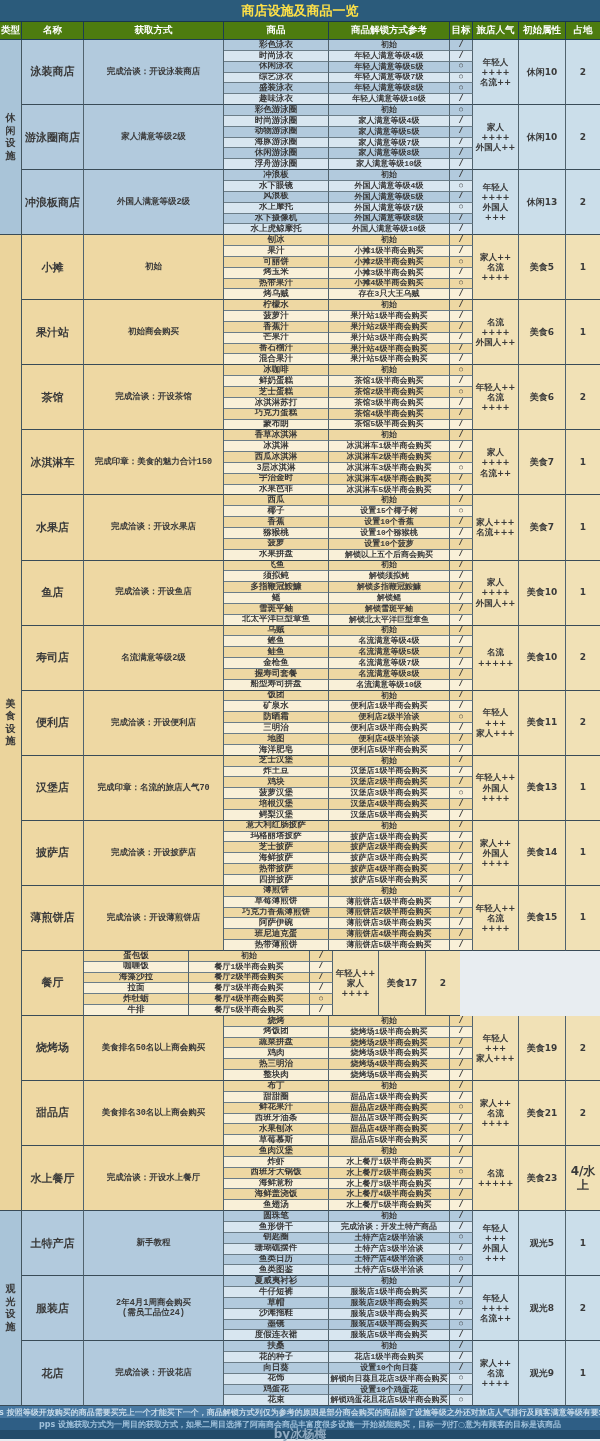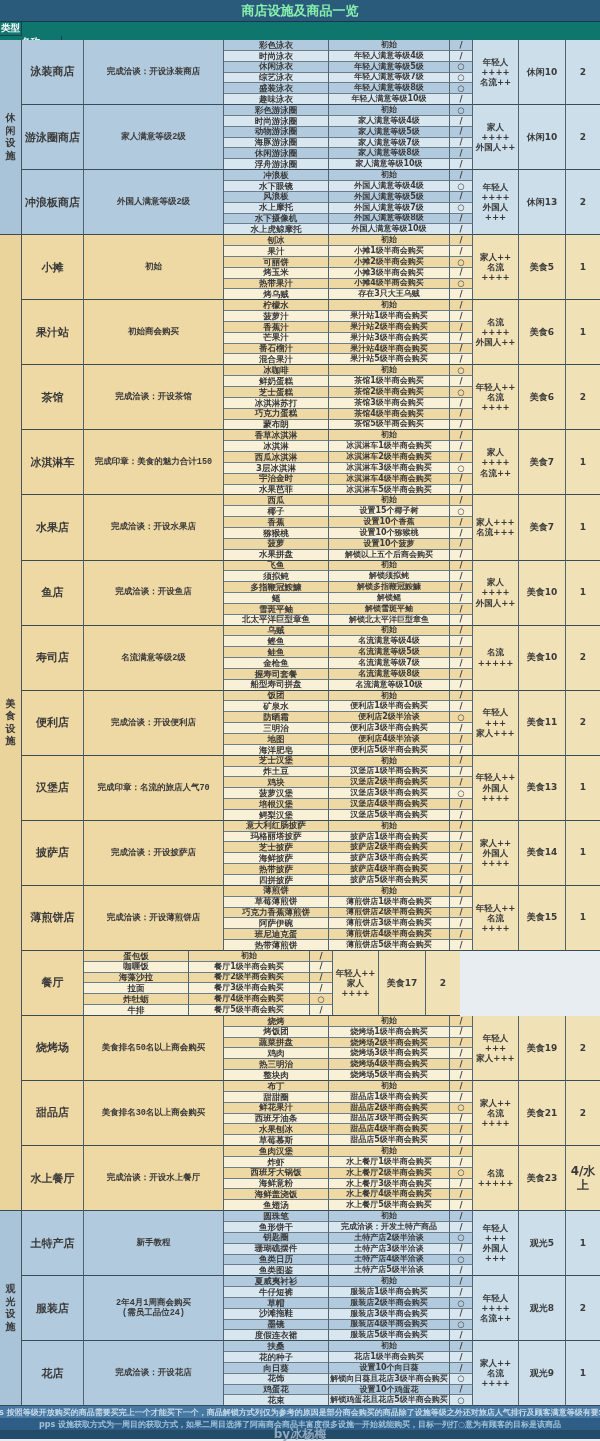--- a/index.html
+++ b/index.html
@@ -3,25 +3,25 @@
 <meta charset="utf-8">
 <style>
   html,body{margin:0;padding:0;background:#ffffff;}
   .page{
     width:600px;height:1441px;position:relative;overflow:hidden;
     font-family:"DejaVu Sans",sans-serif;font-weight:bold;color:#3a3a3a;
     border:0;box-sizing:border-box;background:#e8edf1;
   }
   *{box-sizing:border-box;}
   .title{
-    height:22px;background:#2b5b7b;color:#86efac;font-size:13px;
+    height:22px;background:#2b5b7b;color:#fde047;font-size:13px;
     display:flex;align-items:center;justify-content:center;
     border-bottom:1px solid #17374d;
   }
-  .header{display:flex;height:18px;background:#0f766e;color:#ffffff;font-size:9.5px;flex-direction:column;}
+  .header{display:flex;height:18px;background:#4d7c0f;color:#ffffff;font-size:9.5px;}
   .hc{display:flex;align-items:center;justify-content:center;border-right:1px solid #1d3d52;border-bottom:1px solid #1d3d52;}
   .hc:last-child{border-right:none;}
 
   .w-type{width:22px;} .w-name{width:62px;} .w-acq{width:140px;}
   .w-prod{width:105px;} .w-unlock{width:121px;} .w-target{width:23px;}
   .w-pop{width:46px;} .w-attr{width:47px;} .w-area{width:34px;}
 
   .tbody{display:flex;flex-direction:column;}
   .section{display:flex;}
   .section.blue{--dark:#b2cadd;--light:#d8e6f0;--side:#cbdeea;--typebg:#a9c4d8;}
@@ -35,21 +35,21 @@
   }
   .shops{flex:1;display:flex;flex-direction:column;}
   .shop{display:flex;}
   .cell{
     display:flex;align-items:center;justify-content:center;text-align:center;
     border-right:1px solid #51636e;border-bottom:1px solid #394b57;
     white-space:pre-line;line-height:1.2;
   }
   .name{width:62px;background:var(--dark);font-size:11px;}
   .acq{width:140px;background:var(--dark);font-size:8.5px;padding:12px 2px;font-family:Liberation Mono, monospace;}
-  .prods{width:249px;display:flex;flex-direction:column;}
+  .prods{width:249px;display:flex;flex-direction:column;font-family:Liberation Mono, monospace;}
   .prow{display:flex;height:10.857px;}
   .prow:nth-child(odd){background:var(--dark);}
   .prow:nth-child(even){background:var(--light);}
   .pcell{
     display:flex;align-items:center;justify-content:center;
     border-right:1px solid #51636e;border-bottom:1px solid #6b7d88;
     font-size:8.5px;line-height:1;overflow:hidden;white-space:nowrap;
   }
   .prow.last .pcell{border-bottom:1px solid #394b57;}
   .pname{width:105px;}

